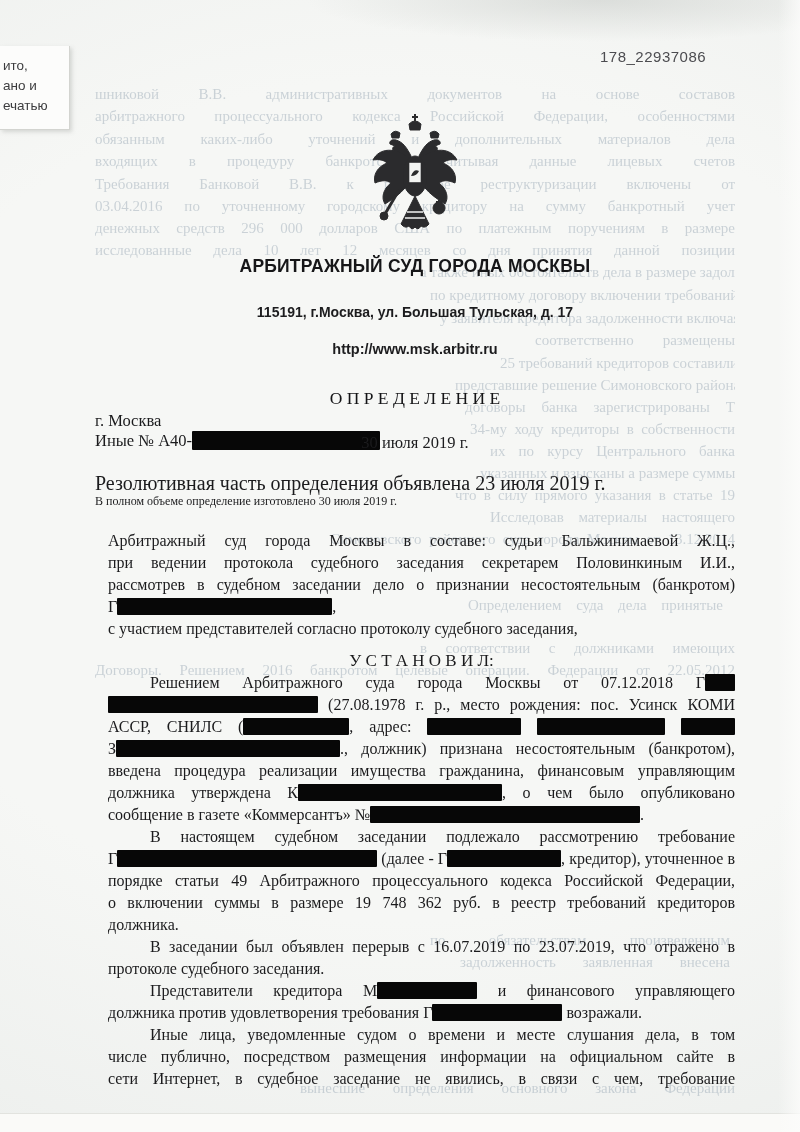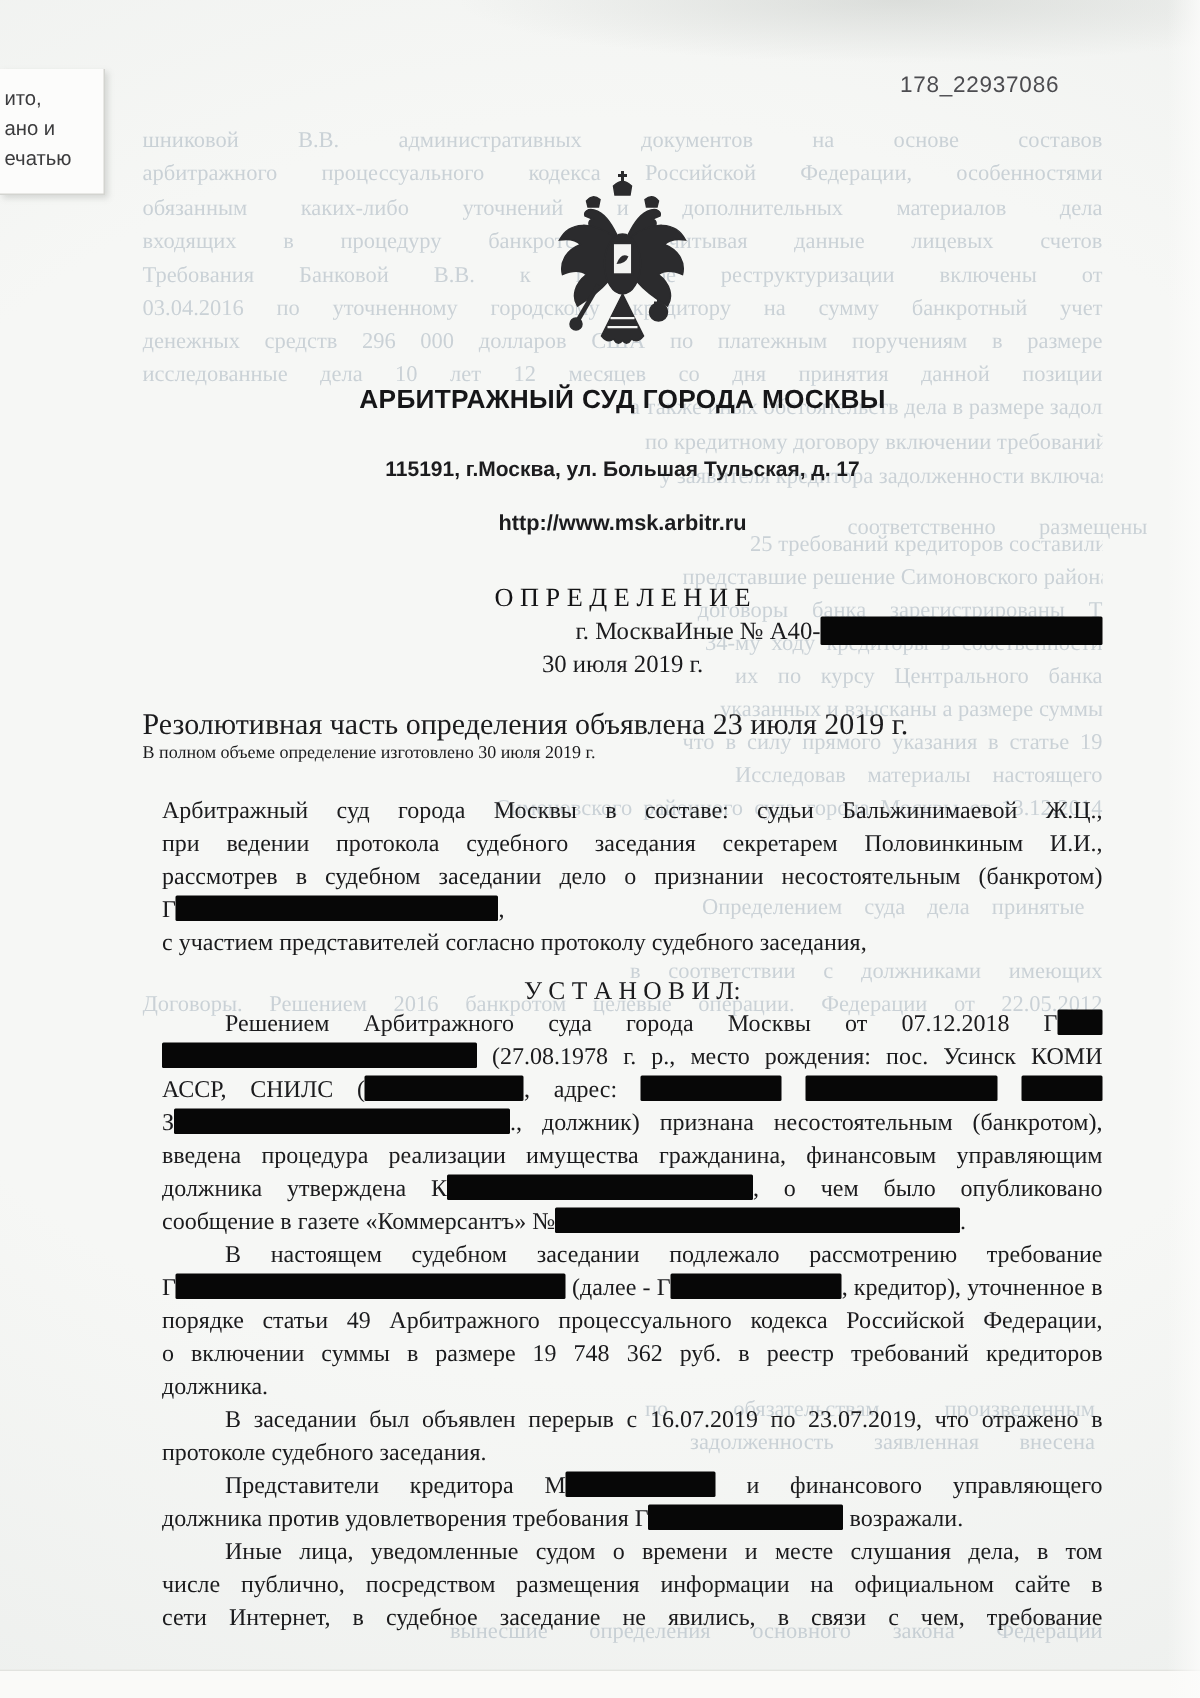--- a/index.html
+++ b/index.html
@@ -51,21 +51,21 @@
 
   .court-name{position:absolute;top:256px;font-family:"Liberation Sans",sans-serif;
     font-weight:700;font-size:17.5px;letter-spacing:.2px;color:#161618;}
   .court-address{position:absolute;top:304px;font-family:"Liberation Sans",sans-serif;
     font-weight:700;font-size:14px;color:#1c1c1e;}
   .court-site{position:absolute;top:341px;font-family:"Liberation Sans",sans-serif;
     font-weight:700;font-size:14.5px;color:#1c1c1e;}
 
   .doc-title{position:absolute;top:388px;font-size:17.5px;color:#141416;}
   .city-case{position:absolute;top:411px;display:flex;justify-content:flex-end;
-    font-size:16.5px;}
+    font-size:16.5px;flex-direction:column;}
   .doc-date{position:absolute;top:433px;font-size:16.5px;text-align:center;}
 
   .intro1{position:absolute;top:472px;font-size:20px;}
   .intro2{position:absolute;top:494px;font-size:12px;}
 
   .body-lines{position:absolute;top:530px;font-size:16px;}
   .line{height:22px;line-height:22px;white-space:nowrap;overflow:visible;margin-left:13px;}
   .line.just{text-align:justify;text-align-last:justify;white-space:normal;}
   .line.ind{text-indent:42px;}
   .line.ctr{text-align:center;text-align-last:center;font-size:17px;}
@@ -95,21 +95,21 @@
       <span style="left: 95px; top: 106px; width: 640px;">арбитражного процессуального кодекса Российской Федерации, особенностями</span>
       <span style="left: 95px; top: 129px; width: 640px;">обязанным каких-либо уточнений и дополнительных материалов дела</span>
       <span style="left: 95px; top: 151px; width: 640px;">входящих в процедуру банкротства, учитывая данные лицевых счетов</span>
       <span style="left: 95px; top: 174px; width: 640px;">Требования Банковой В.В. к процедуре реструктуризации включены от</span>
       <span style="left: 95px; top: 196px; width: 640px;">03.04.2016 по уточненному городскому кредитору на сумму банкротный учет</span>
       <span style="left: 95px; top: 218px; width: 640px;">денежных средств 296 000 долларов США по платежным поручениям в размере</span>
       <span style="left: 95px; top: 240px; width: 640px;">исследованные дела 10 лет 12 месяцев со дня принятия данной позиции</span>
       <span style="left: 420px; top: 262px; width: 315px;">а также иных обстоятельств дела в размере задолженности</span>
       <span style="left: 430px; top: 285px; width: 305px;">по кредитному договору включении требований заявлено</span>
       <span style="left: 440px; top: 308px; width: 295px;">у заявителя кредитора задолженности включая проценты</span>
-      <span style="left: 535px; top: 342px; width: 200px; margin-left: 30px;">соответственно размещены</span>
+      <span style="left: 535px; top: 330px; width: 200px;">соответственно размещены</span>
       <span style="left: 500px; top: 353px; width: 235px;">25 требований кредиторов составили</span>
       <span style="left: 455px; top: 375px; width: 280px;">представшие решение Симоновского района</span>
       <span style="left: 465px; top: 397px; width: 270px;">договоры банка зарегистрированы Т</span>
       <span style="left: 470px; top: 419px; width: 265px;">34-му ходу кредиторы в собственности</span>
       <span style="left: 490px; top: 441px; width: 245px;">их по курсу Центрального банка</span>
       <span style="left: 480px; top: 463px; width: 255px;">указанных и взысканы а размере суммы</span>
       <span style="left: 455px; top: 485px; width: 280px;">что в силу прямого указания в статье 19</span>
       <span style="left: 490px; top: 507px; width: 245px;">Исследовав материалы настоящего</span>
       <span style="left: 330px; top: 529px; width: 405px;">Симоновского районного суда города Москвы от 13.12.2014</span>
       <span style="left: 468px; top: 551px; width: 255px; margin-top: 44px;">Определением суда дела принятые</span>

